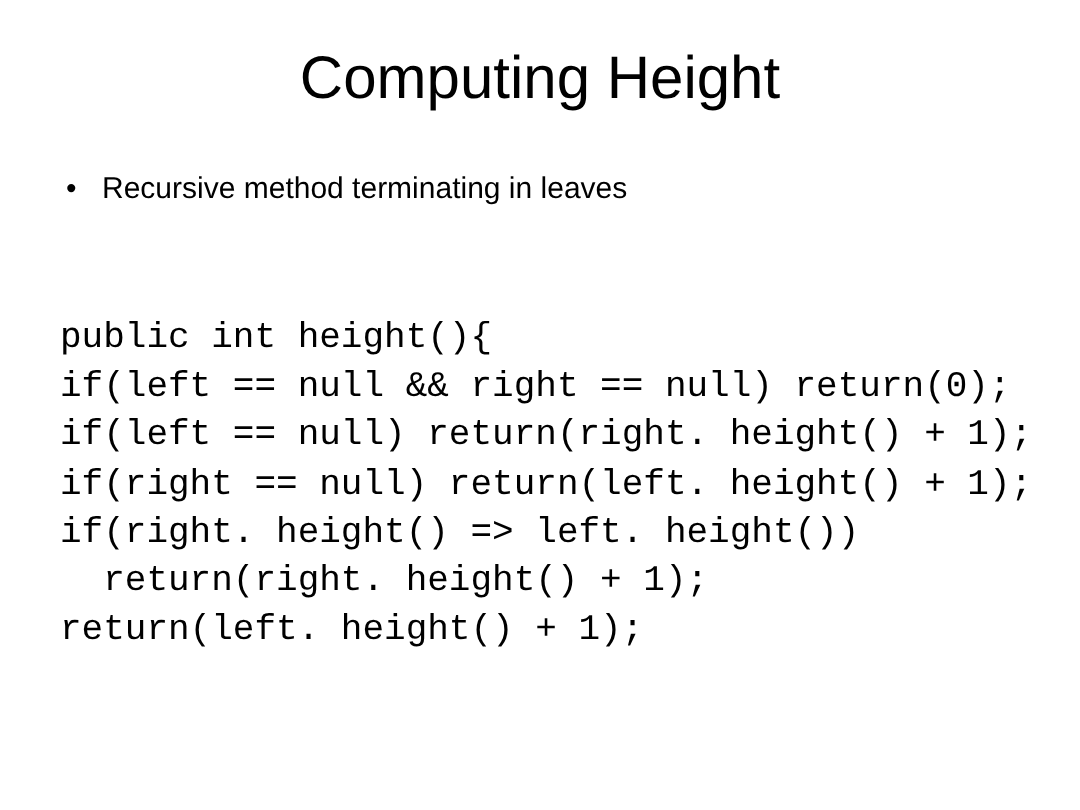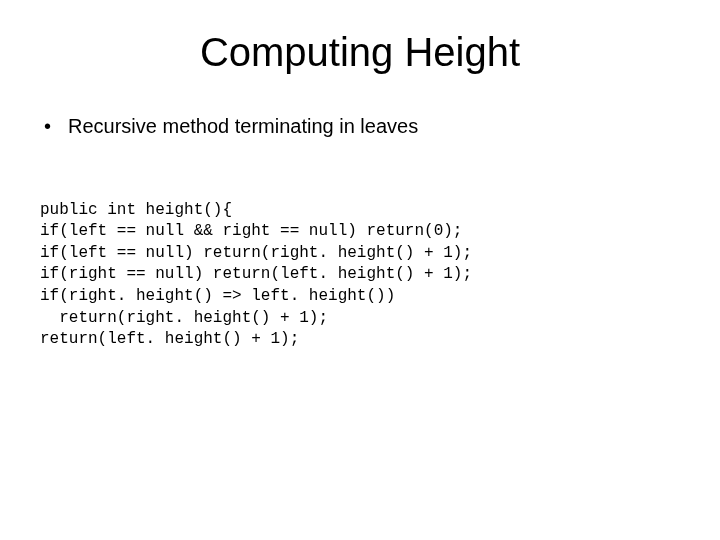--- a/index.html
+++ b/index.html
@@ -30,21 +30,21 @@
     position: relative;
   }
   .bullet::before {
     content: "•";
     position: absolute;
     left: 4px;
     top: 0;
   }
   .code {
     font-family: "Courier New", Courier, monospace;
-    font-size: 16px;
+    font-size: 24px;
     line-height: 1.35;
     white-space: pre;
   }
   .indent {
     padding-left: 2ch;
   }
 </style>
 </head>
 <body>
 

